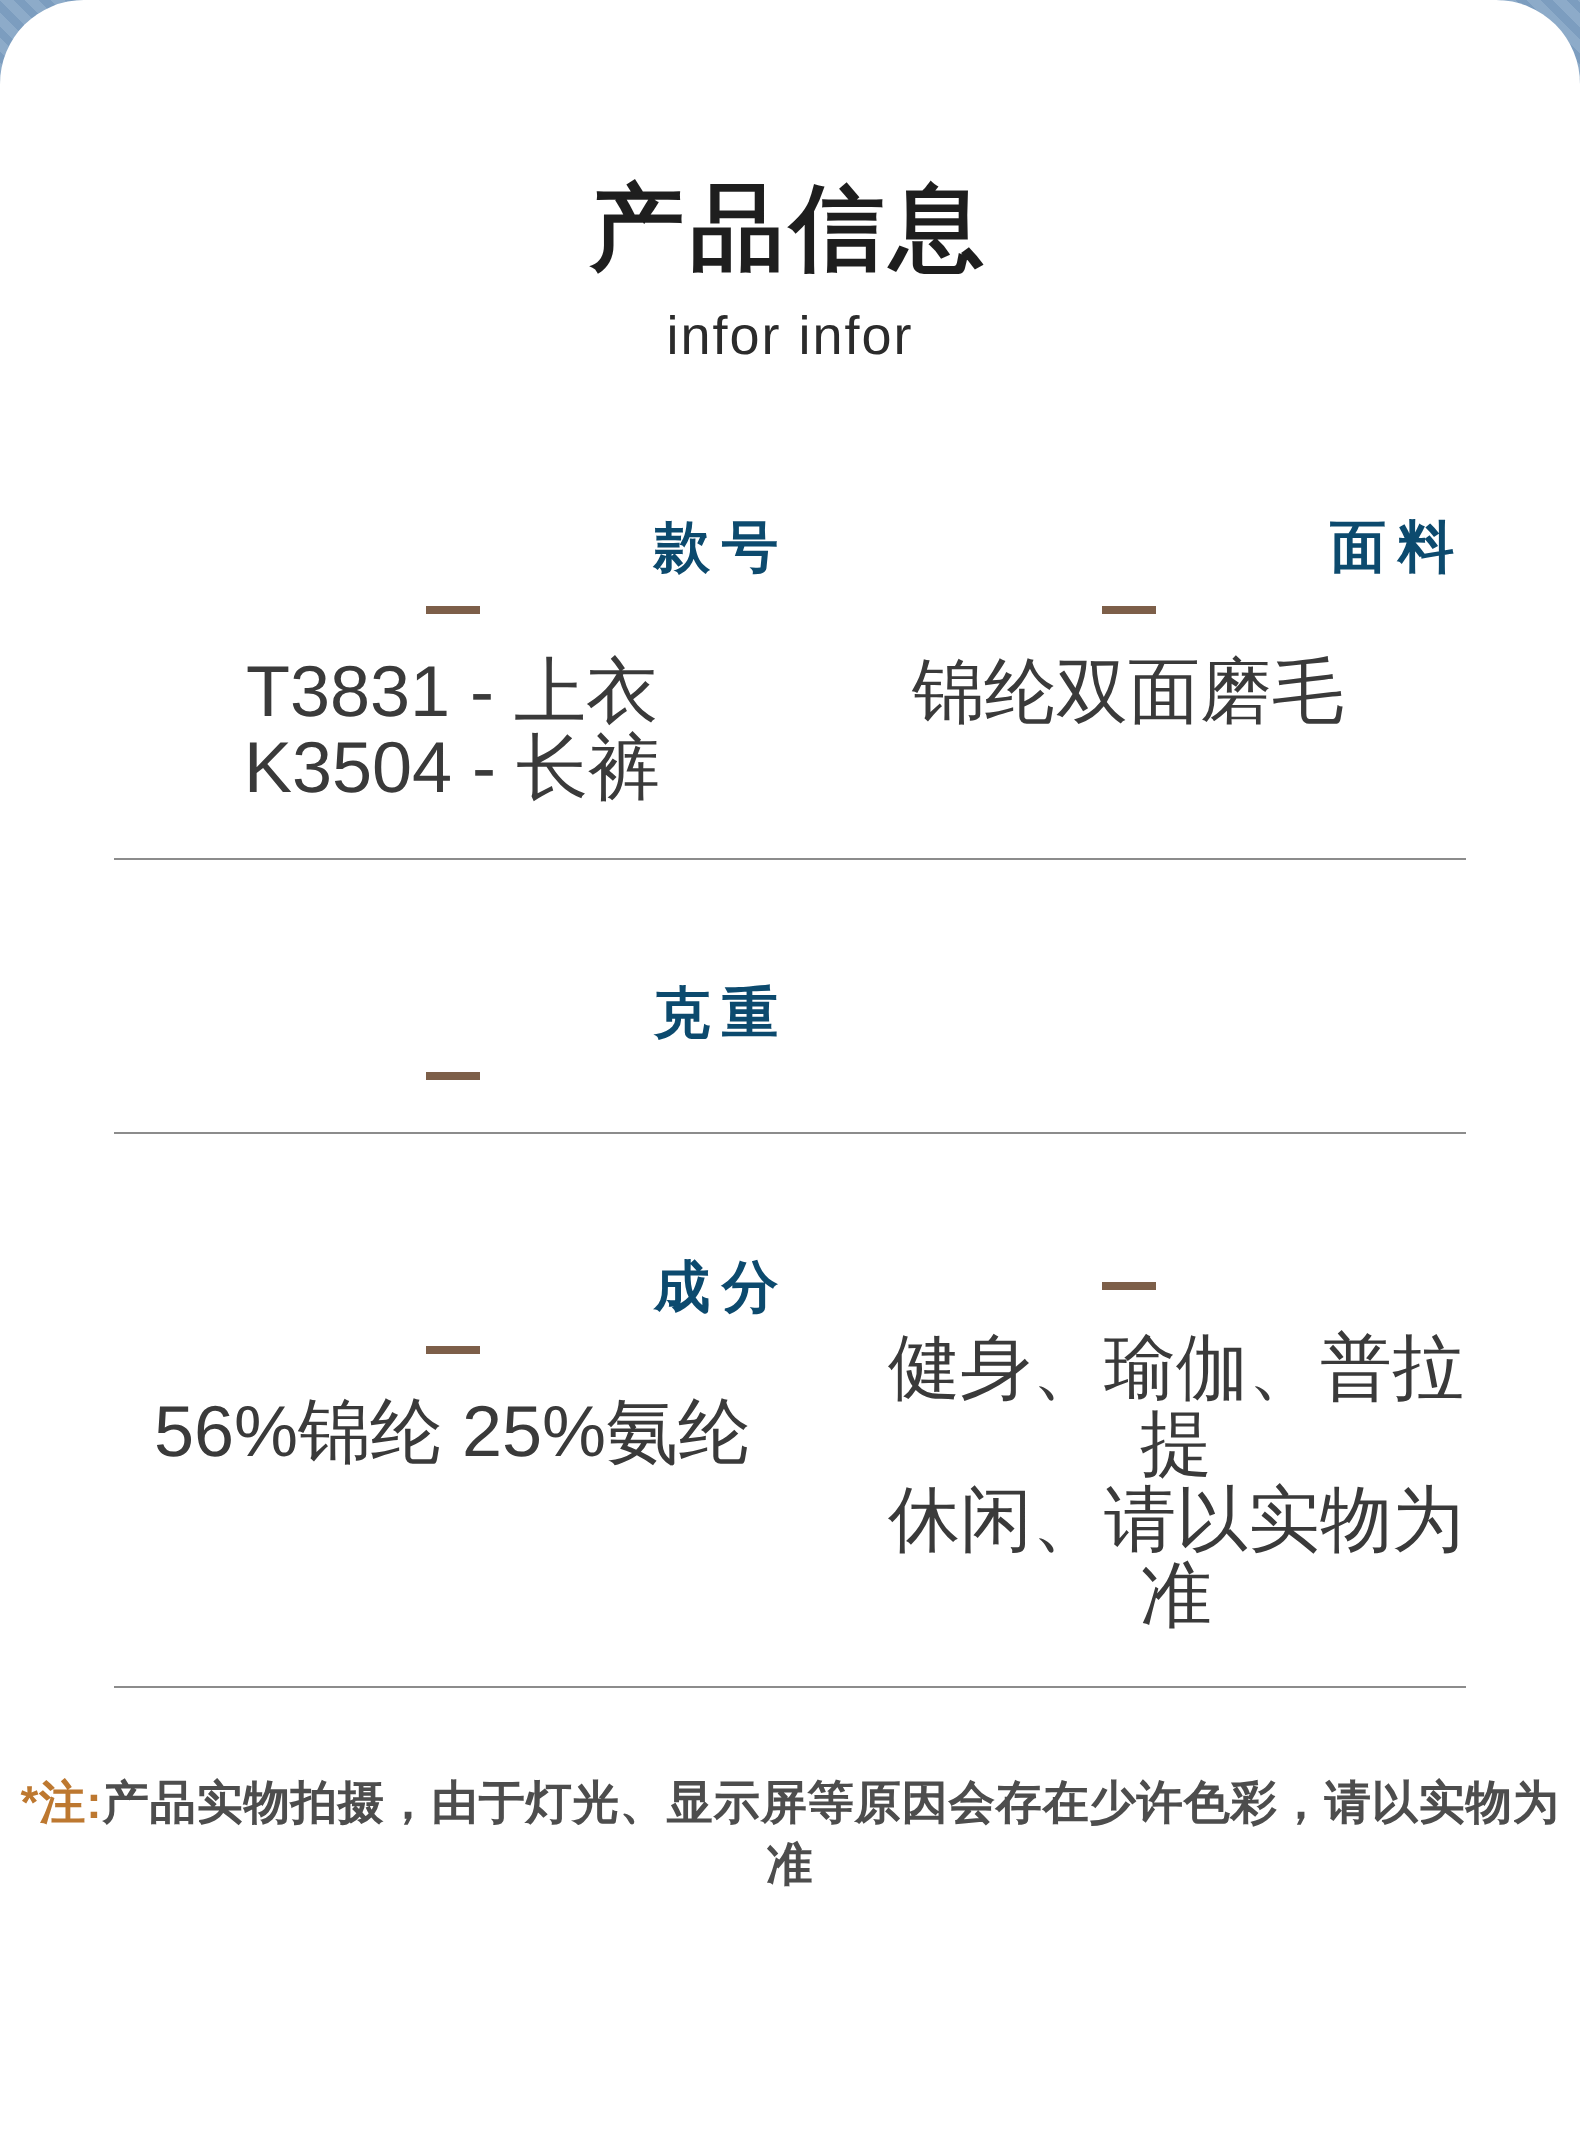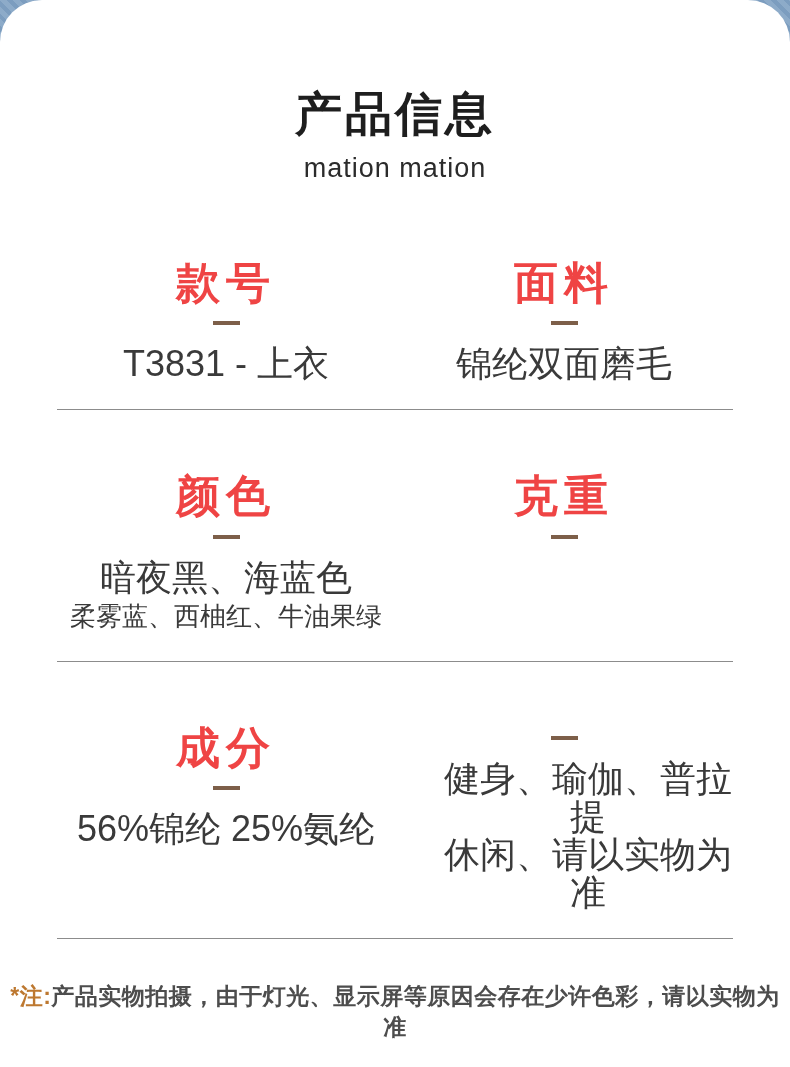--- a/index.html
+++ b/index.html
@@ -49,25 +49,26 @@
     display: grid;
     grid-template-columns: 1fr 1fr;
     width: 676px;
     margin: 0 auto;
   }
   .row.first { margin-top: 74px; }
   .row.next  { margin-top: 61px; }
   .cell { text-align: center; }
   .cell h2 {
     margin: 0;
-    font-size: 44px;
+    font-size: 28px;
     font-weight: 700;
     letter-spacing: 6px;
-    color: #ef4444;
+    color: #0c4a6e;
     line-height: 1.15;
+    text-align: right;
   }
   .dash {
     width: 27px;
     height: 4px;
     margin: 13px auto 0;
     background: #7d5f49;
   }
   .line {
     margin: 0;
     font-size: 36px;
@@ -97,50 +98,43 @@
   }
 </style>
 </head>
 <body>
 
 <div class="banner"></div>
 
 <div class="card">
 
   <h1 class="page-title">产品信息</h1>
-  <div class="page-subtitle">mation mation</div>
+  <div class="page-subtitle">infor infor</div>
 
   <div class="row first">
     <section class="cell">
       <h2>款号</h2>
       <div class="dash"></div>
       <div class="content">
         <p class="line">T3831 - 上衣</p>
+        <p class="line">K3504 - 长裤</p>
       </div>
     </section>
     <section class="cell">
       <h2>面料</h2>
       <div class="dash"></div>
       <div class="content">
         <p class="line">锦纶双面磨毛</p>
       </div>
     </section>
   </div>
 
   <div class="divider"></div>
 
   <div class="row next">
-    <section class="cell">
-      <h2>颜色</h2>
-      <div class="dash"></div>
-      <div class="content">
-        <p class="line">暗夜黑、海蓝色</p>
-        <p class="line small">柔雾蓝、西柚红、牛油果绿</p>
-      </div>
-    </section>
     <section class="cell">
       <h2>克重</h2>
       <div class="dash"></div>
     </section>
   </div>
 
   <div class="divider"></div>
 
   <div class="row next">
     <section class="cell">

